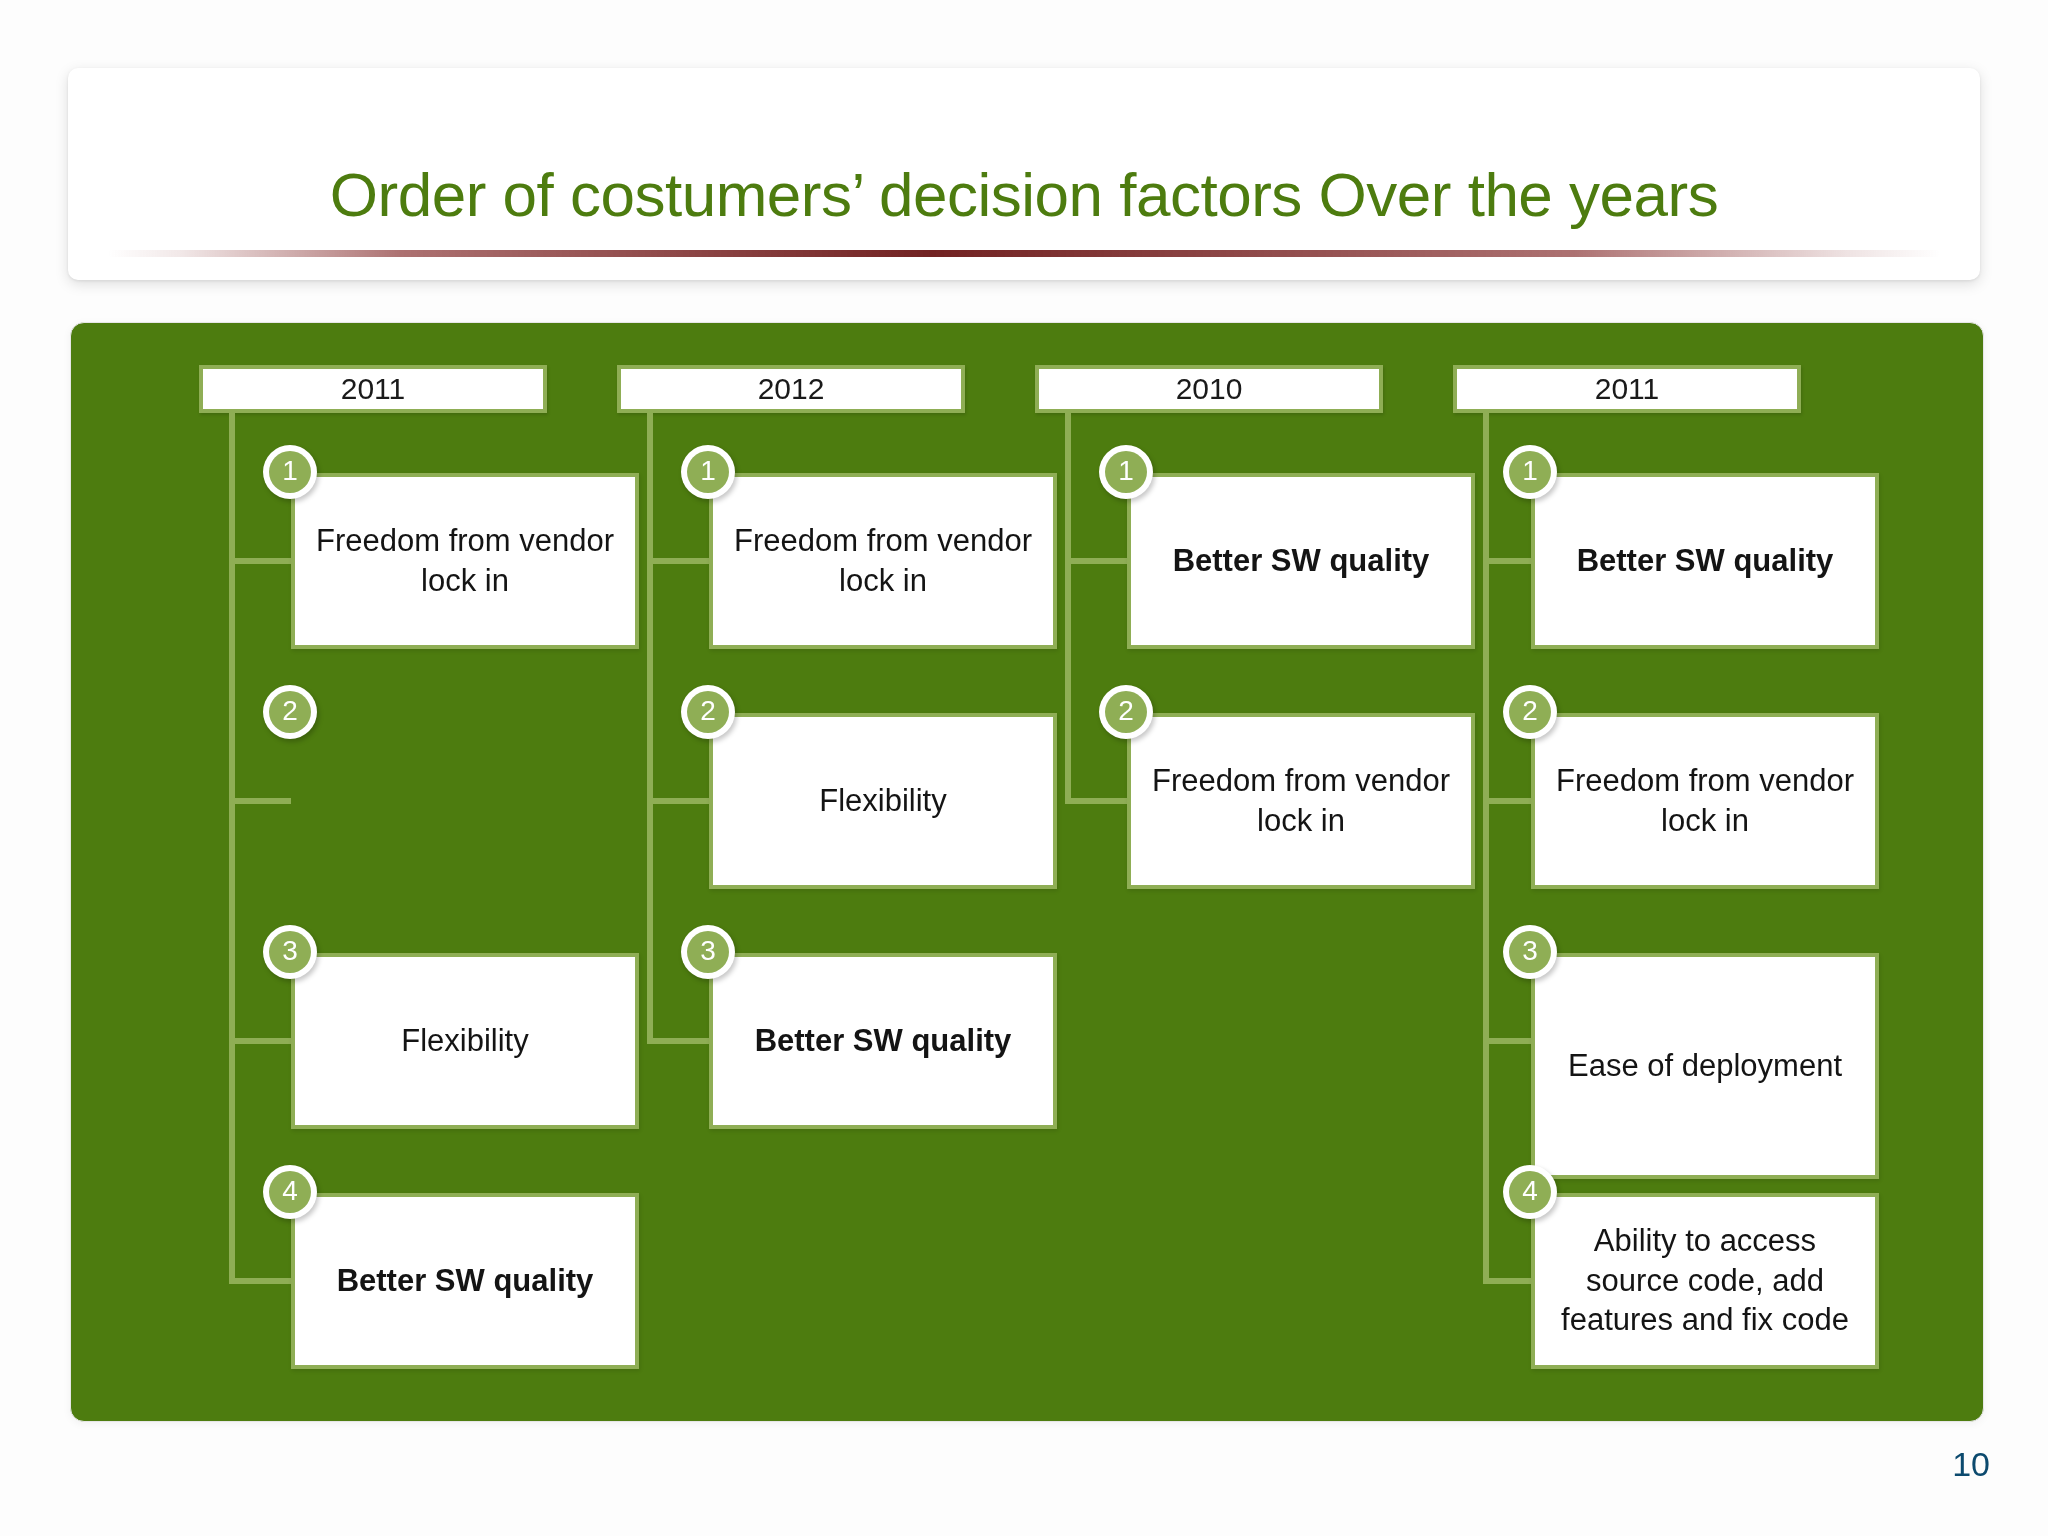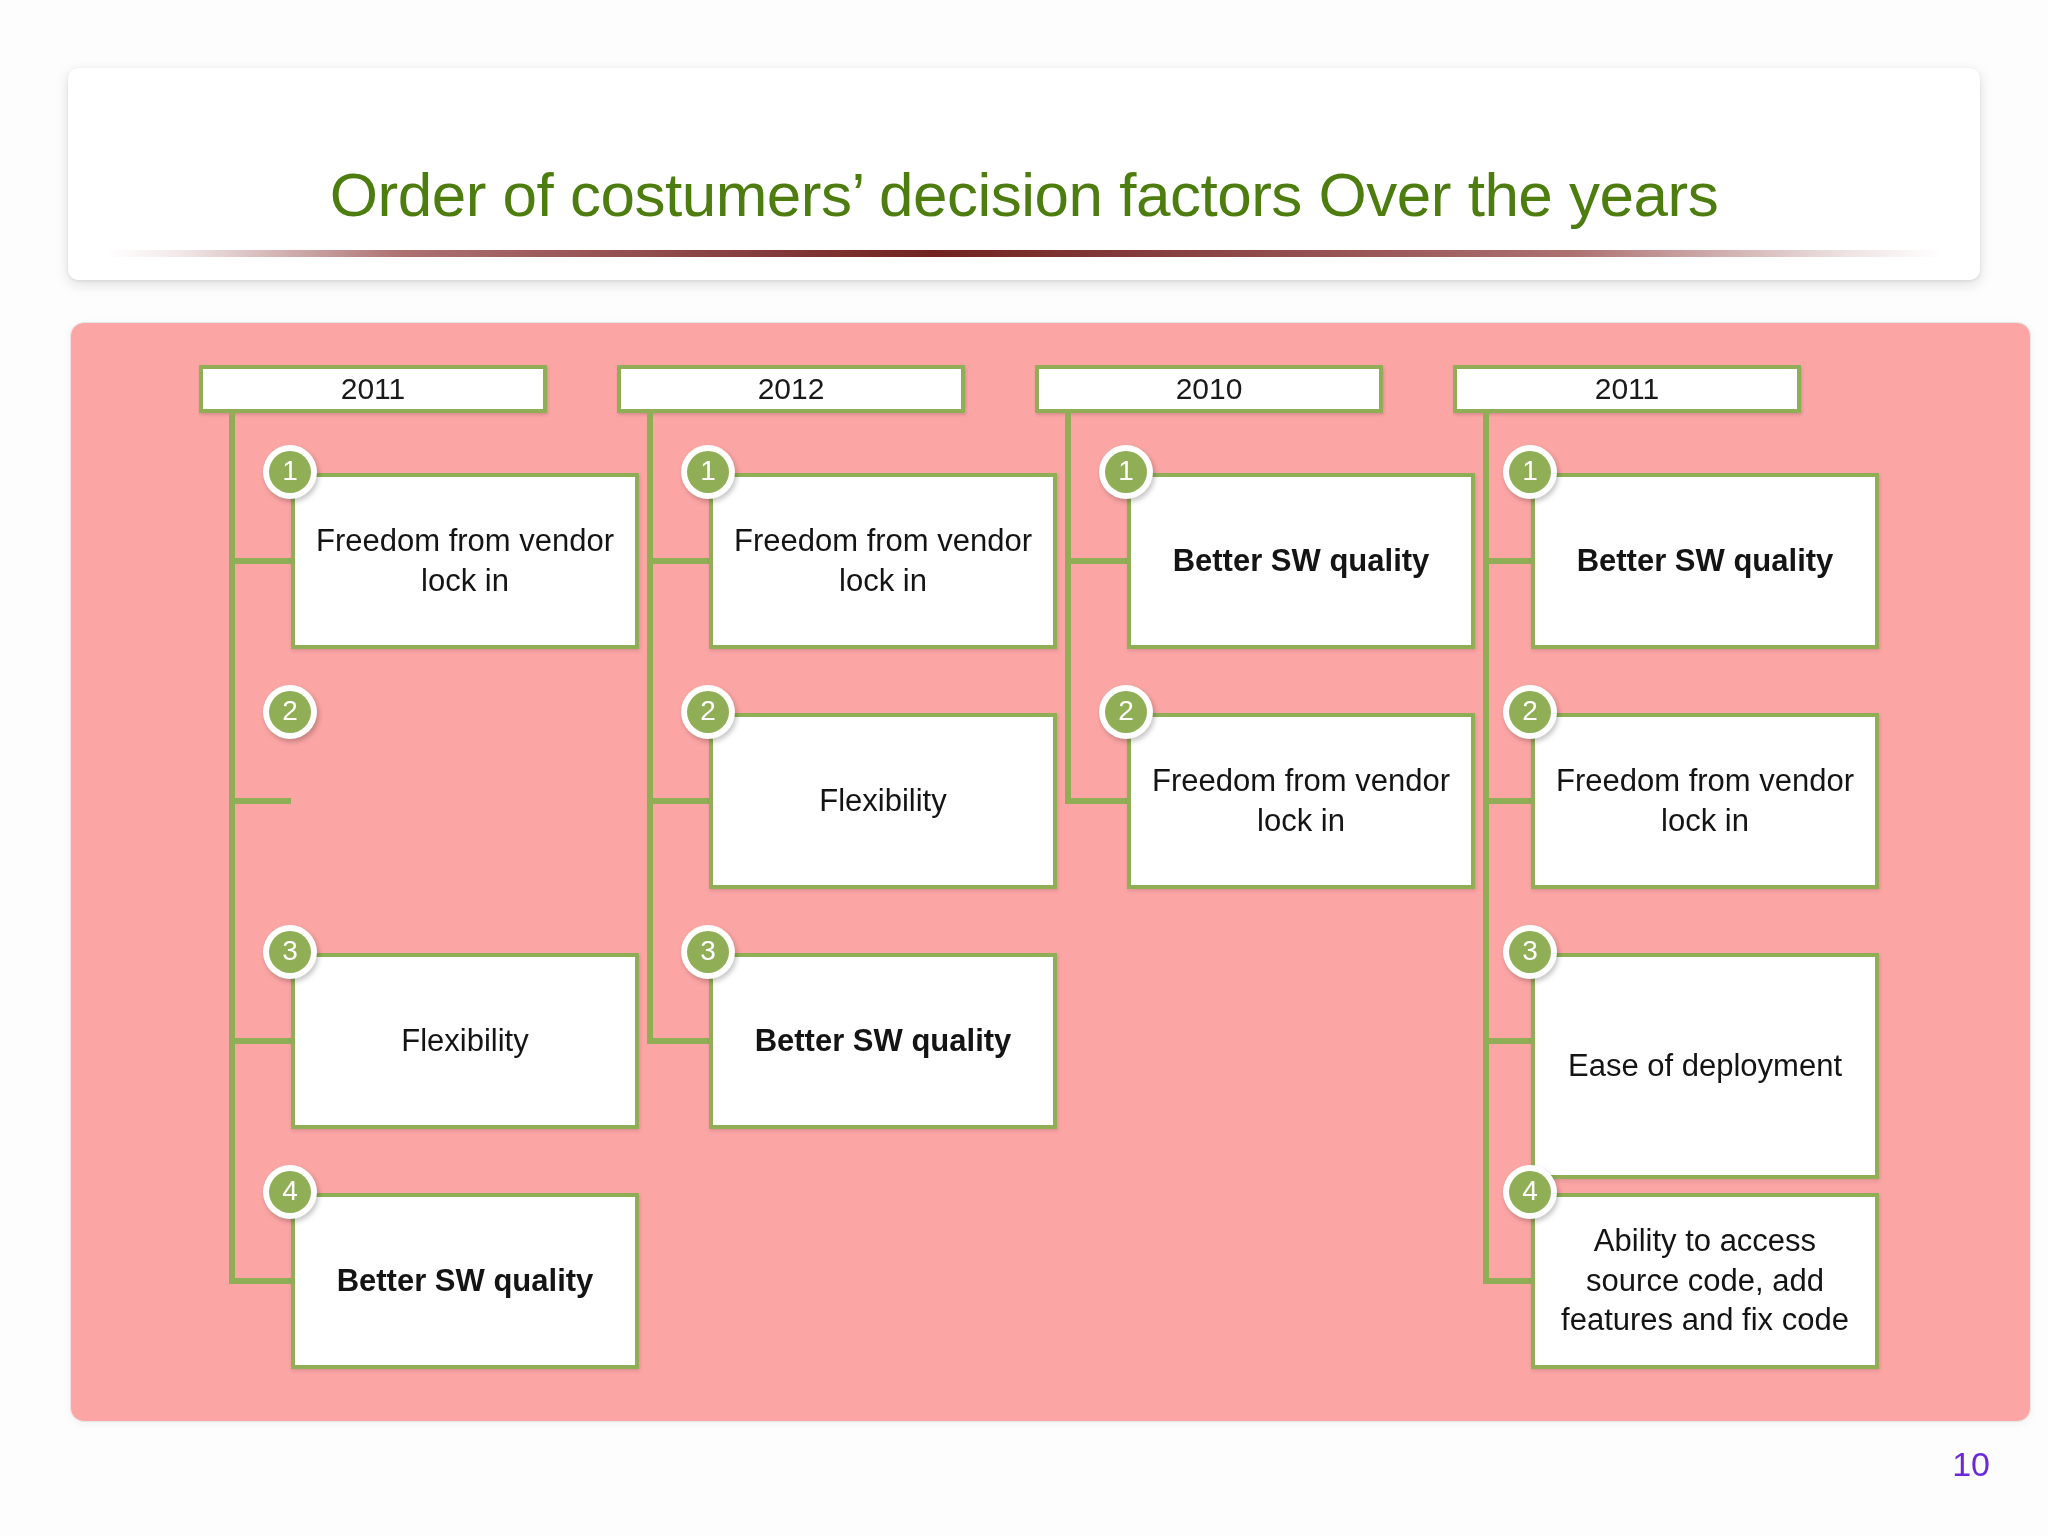--- a/index.html
+++ b/index.html
@@ -40,25 +40,24 @@
         rgba(122,26,26,0.12) 95%,
         rgba(122,26,26,0) 100%);
     filter:blur(0.6px);
     border-radius:4px;
   }
 
   
   .panel{
     position:absolute;
     left:70px;top:322px;width:1912px;height:1098px;
-    background:#fca5a5;
+    background:#4d7c0f;
     border:1.5px solid #e6e6e6;
     border-radius:14px;
     box-shadow:0 2px 8px rgba(0,0,0,0.05);
-    padding-left:47px;
   }
 
   .diagram{position:absolute;inset:0;}
 
   
   .year-box{
     position:absolute;
     height:48px;
     border:4px solid #8fae55;
     background:#ffffff;
@@ -119,21 +118,21 @@
     line-height:1;
     padding-bottom:2px;
     box-sizing:border-box;
   }
 
   
   .page-number{
     position:absolute;
     right:58px;bottom:52px;
     font-size:34px;
-    color:#6d28d9;
+    color:#0c4a6e;
   }
 </style>
 </head>
 <body>
 
 <div class="slide">
 
   <div class="title-card">
     <div class="title-text">Order of costumers’ decision factors Over the years</div>
     <div class="title-rule"></div>

